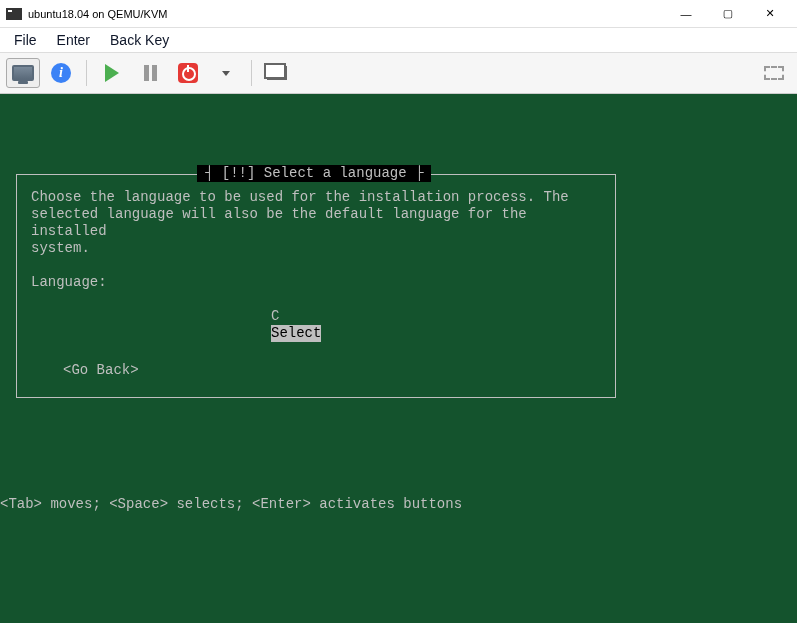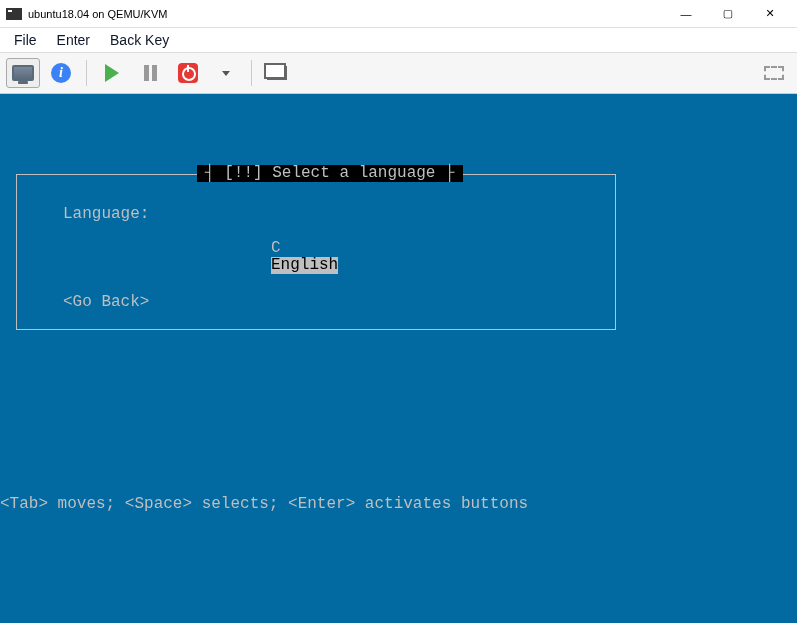--- a/index.html
+++ b/index.html
@@ -149,25 +149,25 @@
     content:"";position:absolute;
     left:-5px;top:-5px;width:18px;height:12px;
     border:2px solid #666;background:#fff;
   }
   .fullscreen-icon {
     width: 20px; height: 14px;
     border: 2px dashed #999;
   }
 
   .vm-screen {
-    background: #0369a1;
+    background: #14532d;
     height: calc(623px - 28px - 24px - 42px);
     color: #bfbfbf;
     font-family: "Courier New", monospace;
-    font-size: 16px;
+    font-size: 14px;
     line-height: 17px;
     padding: 8px;
     position: relative;
   }
   .tui-box {
     position: absolute;
     top: 80px;
     left: 16px;
     width: 600px;
     border: 1px solid #bfbfbf;
@@ -252,21 +252,24 @@
   </div>
   <div class="tb-spacer"></div>
   <div class="tb-btn">
     <span class="fullscreen-icon"></span>
   </div>
 </div>
 
 <div class="vm-screen">
   <div class="tui-box">
     <div class="tui-box-title">┤ <span>[!!] Select a language</span> ├</div>
-    <div class="tui-body" style="margin-top:17px;margin-left:32px;">Language:</div>
+    <div class="tui-body">Choose the language to be used for the installation process. The
+selected language will also be the default language for the installed
+system.</div>
+    <div class="tui-body" style="margin-top:17px;">Language:</div>
     <div class="tui-lang-list" style="margin-top:17px;">
       <span class="tui-lang-item">C</span>
-      <span class="tui-lang-item selected">English</span>
+      <span class="tui-lang-item selected">Select</span>
     </div>
     <div class="tui-goback">&lt;Go Back&gt;</div>
   </div>
   <div class="tui-help">&lt;Tab&gt; moves; &lt;Space&gt; selects; &lt;Enter&gt; activates buttons</div>
 </div>
 
 </body></html>

